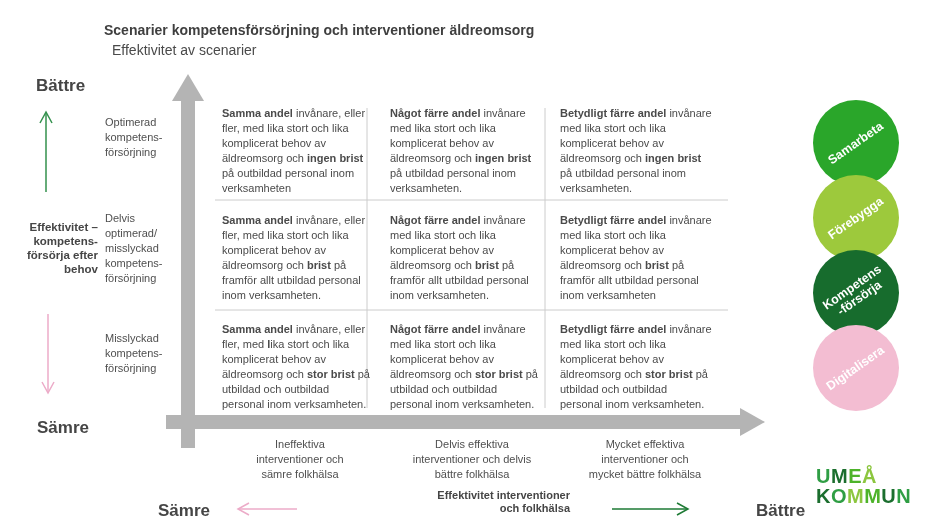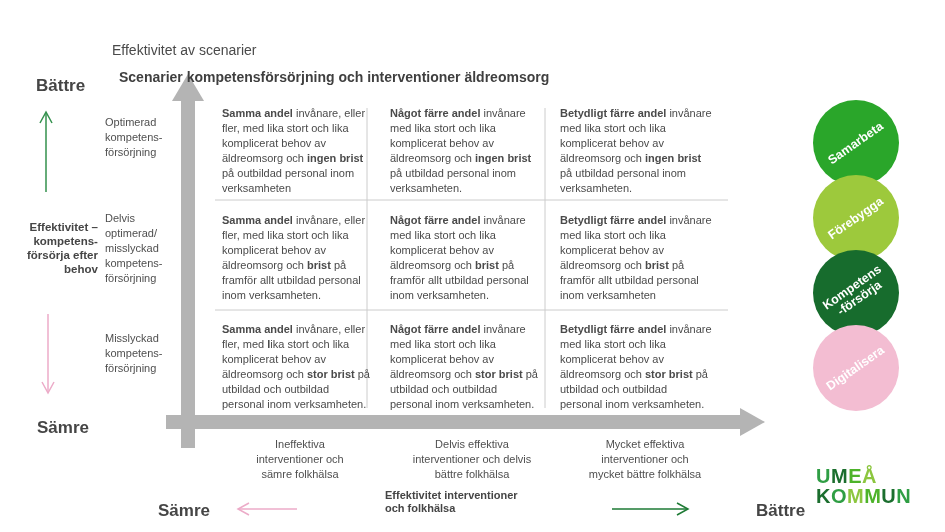--- a/index.html
+++ b/index.html
@@ -5,21 +5,21 @@
   html,body{margin:0;padding:0;}
   body{
     width:945px;height:532px;position:relative;overflow:hidden;
     background:#ffffff;
     font-family:"Liberation Sans","DejaVu Sans",sans-serif;
     color:#4f4f4f;
   }
   .abs{position:absolute;}
   .pre{white-space:pre-line;}
   .b{font-weight:700;margin-top:32px;}
-  #title{left:119px;top:22px;font-size:14px;font-weight:700;color:#3f3f3f;margin-top:47px;}
+  #title{left:104px;top:22px;font-size:14px;font-weight:700;color:#3f3f3f;}
   #subtitle{left:112px;top:42px;font-size:14px;color:#4a4a4a;}
 
   
   .axis-end{font-size:17px;font-weight:700;color:#454545;}
   #y-better{left:36px;top:76px;}
   #y-worse{left:37px;top:418px;}
   #y-axis-label{left:27px;top:220px;font-size:11.5px;font-weight:700;color:#454545;line-height:14px;text-align:right;}
 
   .row-label{left:105px;width:75px;font-size:11px;line-height:15px;color:#4f4f4f;}
   #row-label-0{top:115px;}
@@ -32,21 +32,21 @@
   .r0{top:106px;} .r1{top:213px;} .r2{top:322px;}
 
   
   .col-label{top:437px;width:180px;text-align:center;font-size:11px;line-height:15px;color:#4f4f4f;}
   #col-label-0{left:210px;}
   #col-label-1{left:382px;}
   #col-label-2{left:555px;}
 
   #x-worse{left:158px;top:501px;}
   #x-better{left:756px;top:501px;}
-  #x-axis-label{left:385px;top:489px;width:185px;text-align:left;font-size:11px;font-weight:700;color:#454545;line-height:13px;}
+  #x-axis-label{left:385px;top:489px;width:185px;text-align:right;font-size:11px;font-weight:700;color:#454545;line-height:13px;}
 
   
   .bubble{width:86px;height:86px;border-radius:50%;left:813px;display:flex;align-items:center;justify-content:center;}
   .bubble span{transform:rotate(-35deg);color:#ffffff;font-size:12.5px;font-weight:700;text-align:center;line-height:13px;}
   #bubble-0{top:100px;z-index:1;}
   #bubble-1{top:175px;z-index:2;}
   #bubble-2{top:250px;z-index:3;}
   #bubble-3{top:325px;z-index:4;}
 
   

